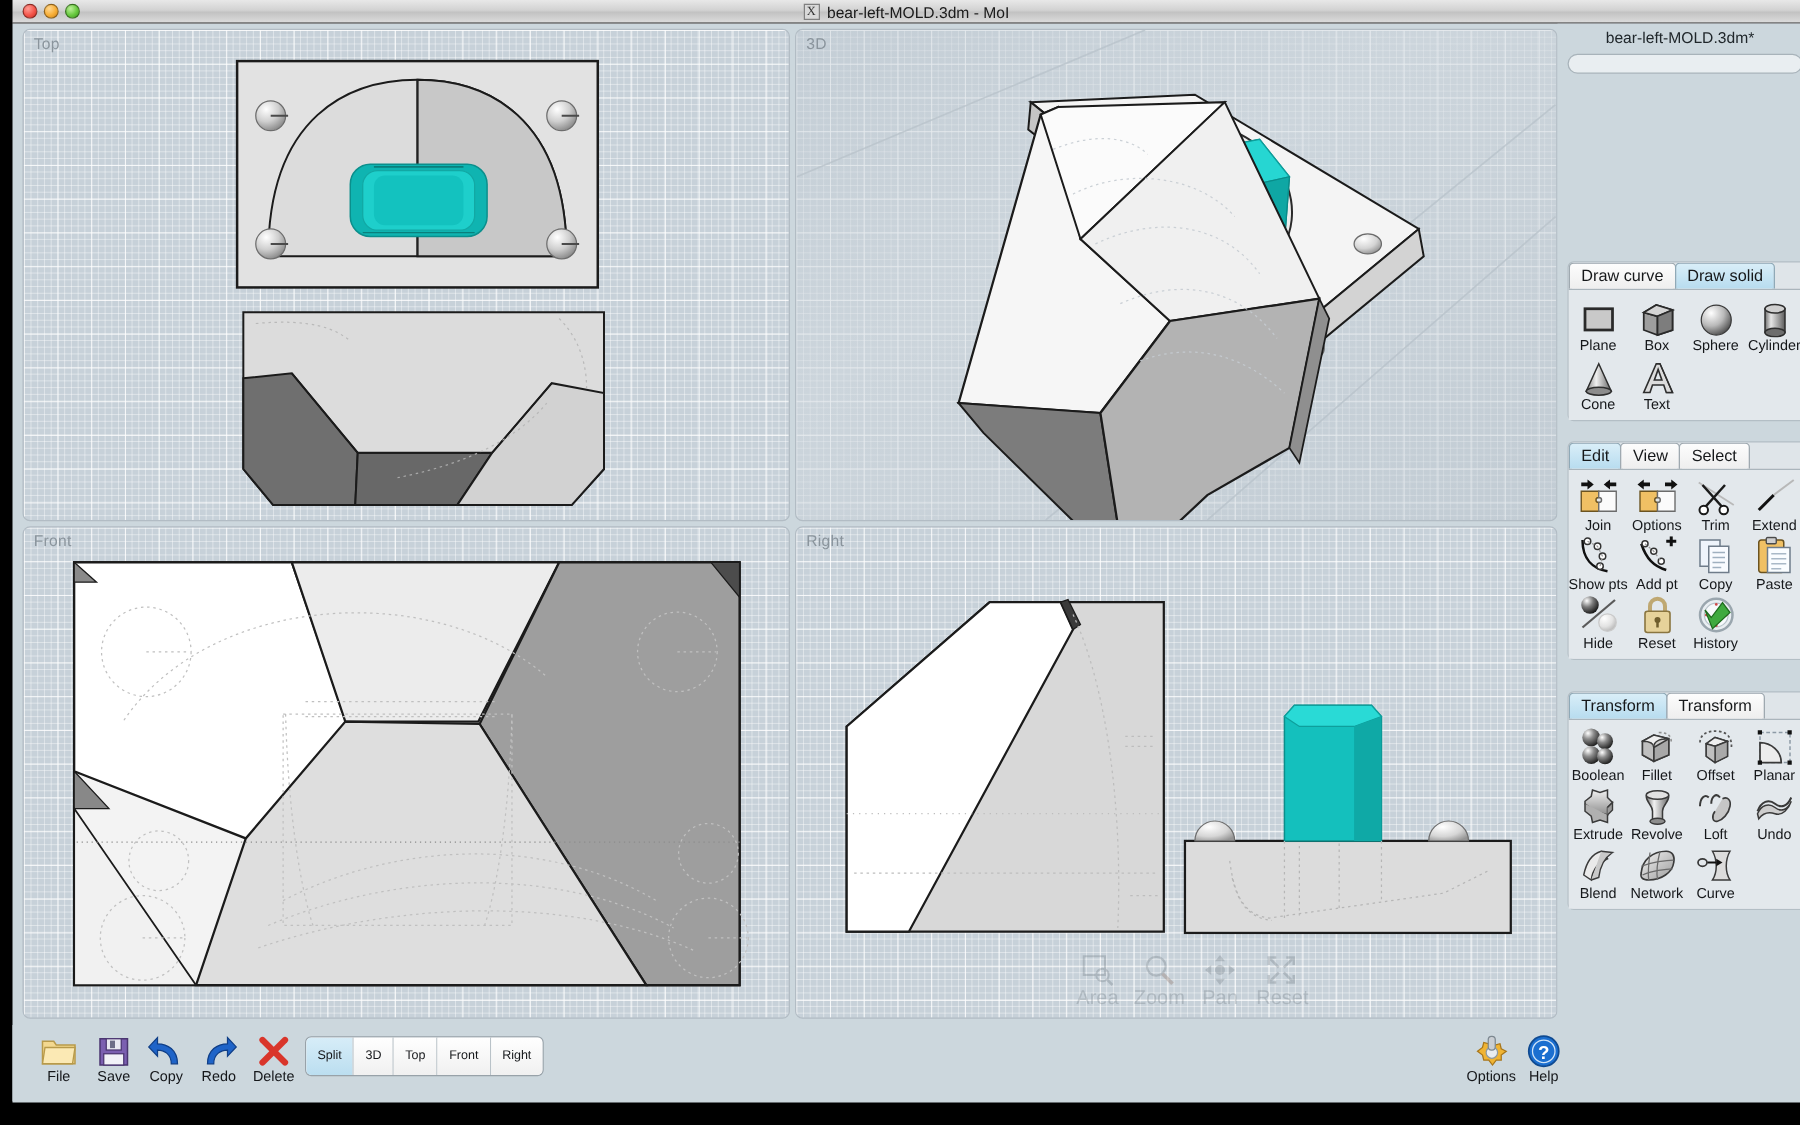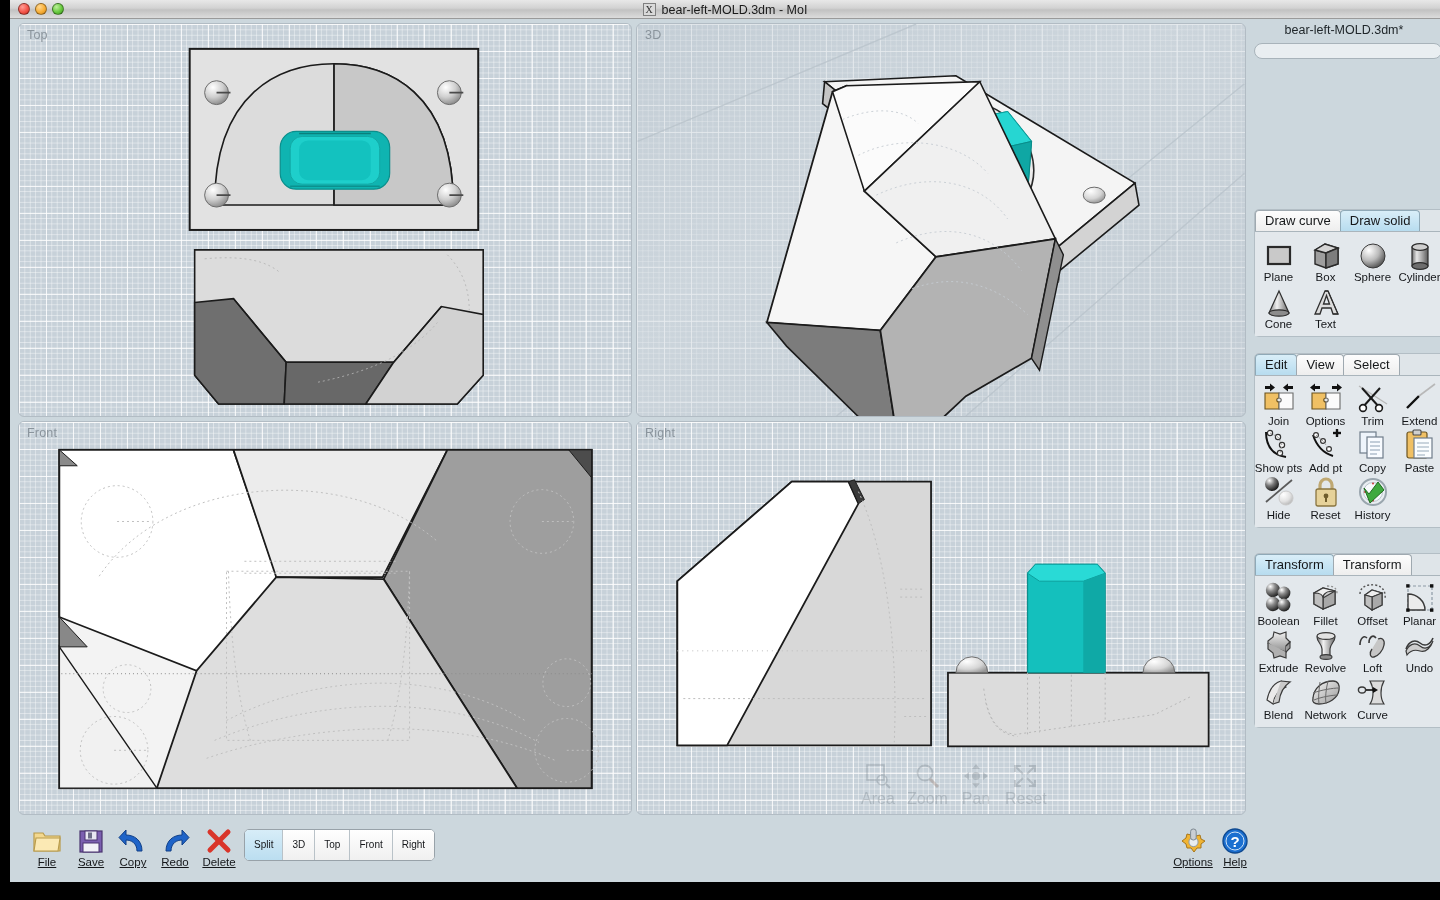--- a/index.html
+++ b/index.html
@@ -136,21 +136,21 @@
 
   
   .bottombar {
     position: absolute; left: 10px; top: 820px; width: 1430px; height: 62px;
     background: #ccd7dd;
   }
   .tb-item {
     position: absolute; width: 46px; text-align: center; top: 6px;
   }
   .tb-ico { height: 30px; display: flex; align-items: center; justify-content: center; }
-  .tb-lbl { font-size: 11.5px; color: #15171a; margin-top: 0px; text-decoration: underline; }
+  .tb-lbl { font-size: 11.5px; color: #15171a; margin-top: 0px; }
 
   .view-seg {
     position: absolute; left: 234px; top: 9px; height: 32px; display: flex;
     background: #fff; border: 1px solid #98a2a9; border-radius: 5px; overflow: hidden;
   }
   .seg-btn {
     padding: 0 9px; height: 30px; line-height: 30px; font-size: 10px; color: #15171a;
     background: linear-gradient(to bottom,#ffffff,#f0f0f0);
     border-right: 1px solid #b9c2c8;
   }

